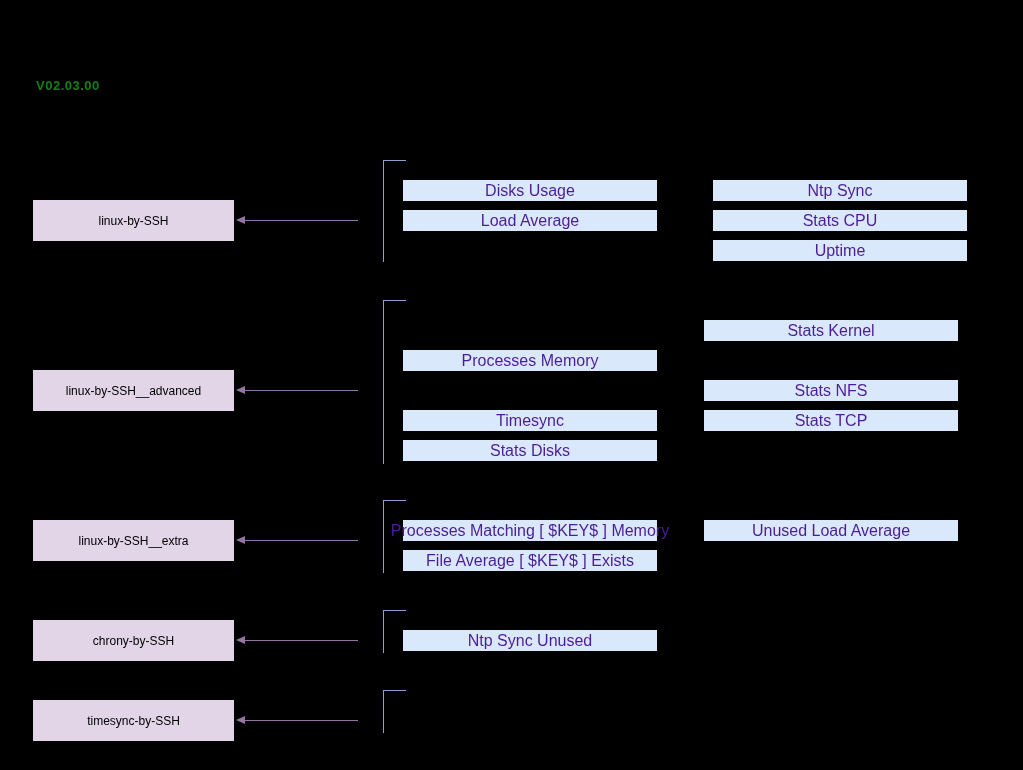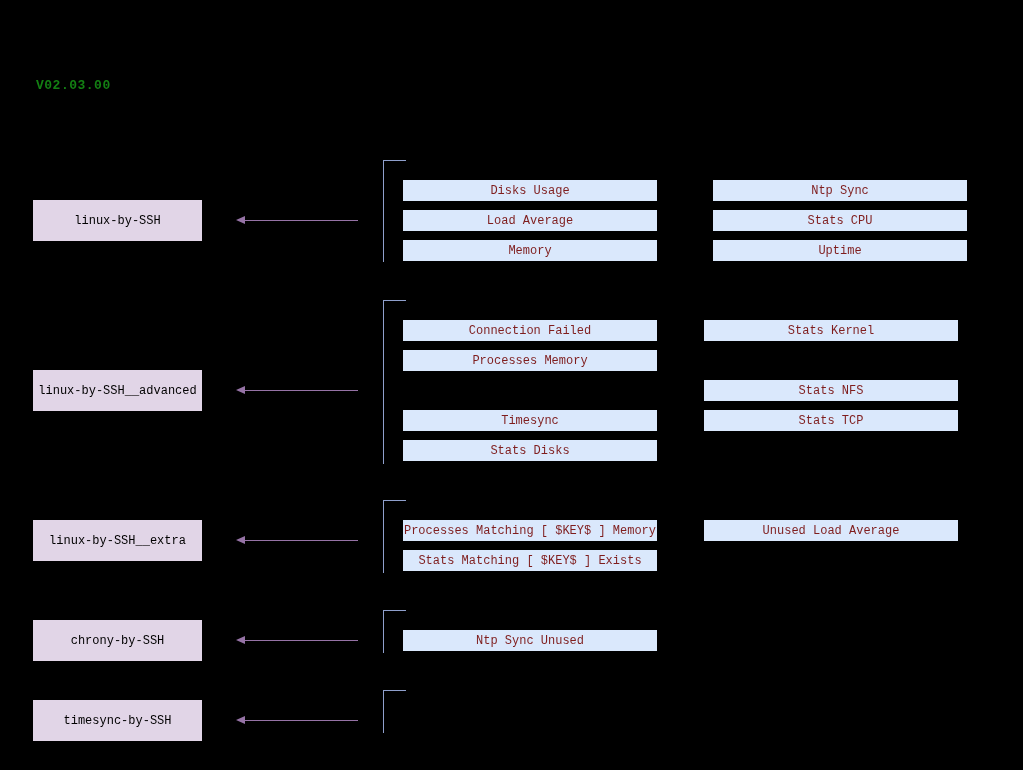--- a/index.html
+++ b/index.html
@@ -1,39 +1,39 @@
 <!DOCTYPE html>
 <html style="--background: #000000; --template-fill: #e1d5e7; --item-fill: #dae8fc; --arrow: #9673a6; --bracket: #8f9fcc; --version-text: #138013;"><head>
 <meta charset="utf-8">
 <style>
   html,body{margin:0;padding:0;background:#000;}
   .canvas{
     position:relative;
     width:1023px;height:770px;
     background:var(--background,#000);
-    font-family:Liberation Mono, monospace;
+    font-family:Liberation Sans, sans-serif;
     overflow:hidden;
   }
   .version{
     position:absolute;left:36px;top:78px;
     font-size:13px;font-weight:bold;
     color:var(--version-text,#138013);
     letter-spacing:0.5px;
   }
   .tpl{
-    position:absolute;left:33px;width:169px;height:41px;
+    position:absolute;left:33px;width:201px;height:41px;
     background:var(--template-fill,#e1d5e7);
     color:#000;font-size:12px;
     display:flex;align-items:center;justify-content:center;
     text-align:center;
   }
   .item{
     position:absolute;width:254px;height:21px;
     background:var(--item-fill,#dae8fc);
-    color:#7f1d1d;font-size:12px;
+    color:#4c1d95;font-size:16px;
     display:flex;align-items:center;justify-content:center;
     text-align:center;white-space:nowrap;
   }
   .bracket{
     position:absolute;width:22px;
     border-top:1px solid var(--bracket,#8f9fcc);
     border-left:1px solid var(--bracket,#8f9fcc);
   }
   .arrow{position:absolute;left:236px;width:122px;height:9px;}
   .arrow .line{
@@ -55,47 +55,45 @@
   <div class="version">V02.03.00</div>
 
   <div class="tpl" style="top:200px">linux-by-SSH</div>
   <div class="arrow" style="top:216px">
     <span class="head"></span>
     <span class="line"></span>
   </div>
   <div class="bracket" style="left:383px;top:160px;height:101px"></div>
   <div class="item" style="left:403px;top:180px">Disks Usage</div>
   <div class="item" style="left:403px;top:210px">Load Average</div>
-  <div class="item" style="left:403px;top:240px">Memory</div>
   <div class="item" style="left:713px;top:180px">Ntp Sync</div>
   <div class="item" style="left:713px;top:210px">Stats CPU</div>
   <div class="item" style="left:713px;top:240px">Uptime</div>
 
   <div class="tpl" style="top:370px">linux-by-SSH__advanced</div>
   <div class="arrow" style="top:386px">
     <span class="head"></span>
     <span class="line"></span>
   </div>
   <div class="bracket" style="left:383px;top:300px;height:163px"></div>
-  <div class="item" style="left:403px;top:320px">Connection Failed</div>
   <div class="item" style="left:403px;top:350px">Processes Memory</div>
   <div class="item" style="left:403px;top:410px">Timesync</div>
   <div class="item" style="left:403px;top:440px">Stats Disks</div>
   <div class="item" style="left:704px;top:320px">Stats Kernel</div>
   <div class="item" style="left:704px;top:410px">Stats TCP</div>
   <div class="item" style="left:704px;top:380px">Stats NFS</div>
 
   <div class="tpl" style="top:520px">linux-by-SSH__extra</div>
   <div class="arrow" style="top:536px">
     <span class="head"></span>
     <span class="line"></span>
   </div>
   <div class="bracket" style="left:383px;top:500px;height:72px"></div>
   <div class="item" style="left:403px;top:520px">Processes Matching [ $KEY$ ] Memory</div>
-  <div class="item" style="left:403px;top:550px">Stats Matching [ $KEY$ ] Exists</div>
+  <div class="item" style="left:403px;top:550px">File Average [ $KEY$ ] Exists</div>
   <div class="item" style="left:704px;top:520px">Unused Load Average</div>
 
   <div class="tpl" style="top:620px">chrony-by-SSH</div>
   <div class="arrow" style="top:636px">
     <span class="head"></span>
     <span class="line"></span>
   </div>
   <div class="bracket" style="left:383px;top:610px;height:42px"></div>
   <div class="item" style="left:403px;top:630px">Ntp Sync Unused</div>
 

